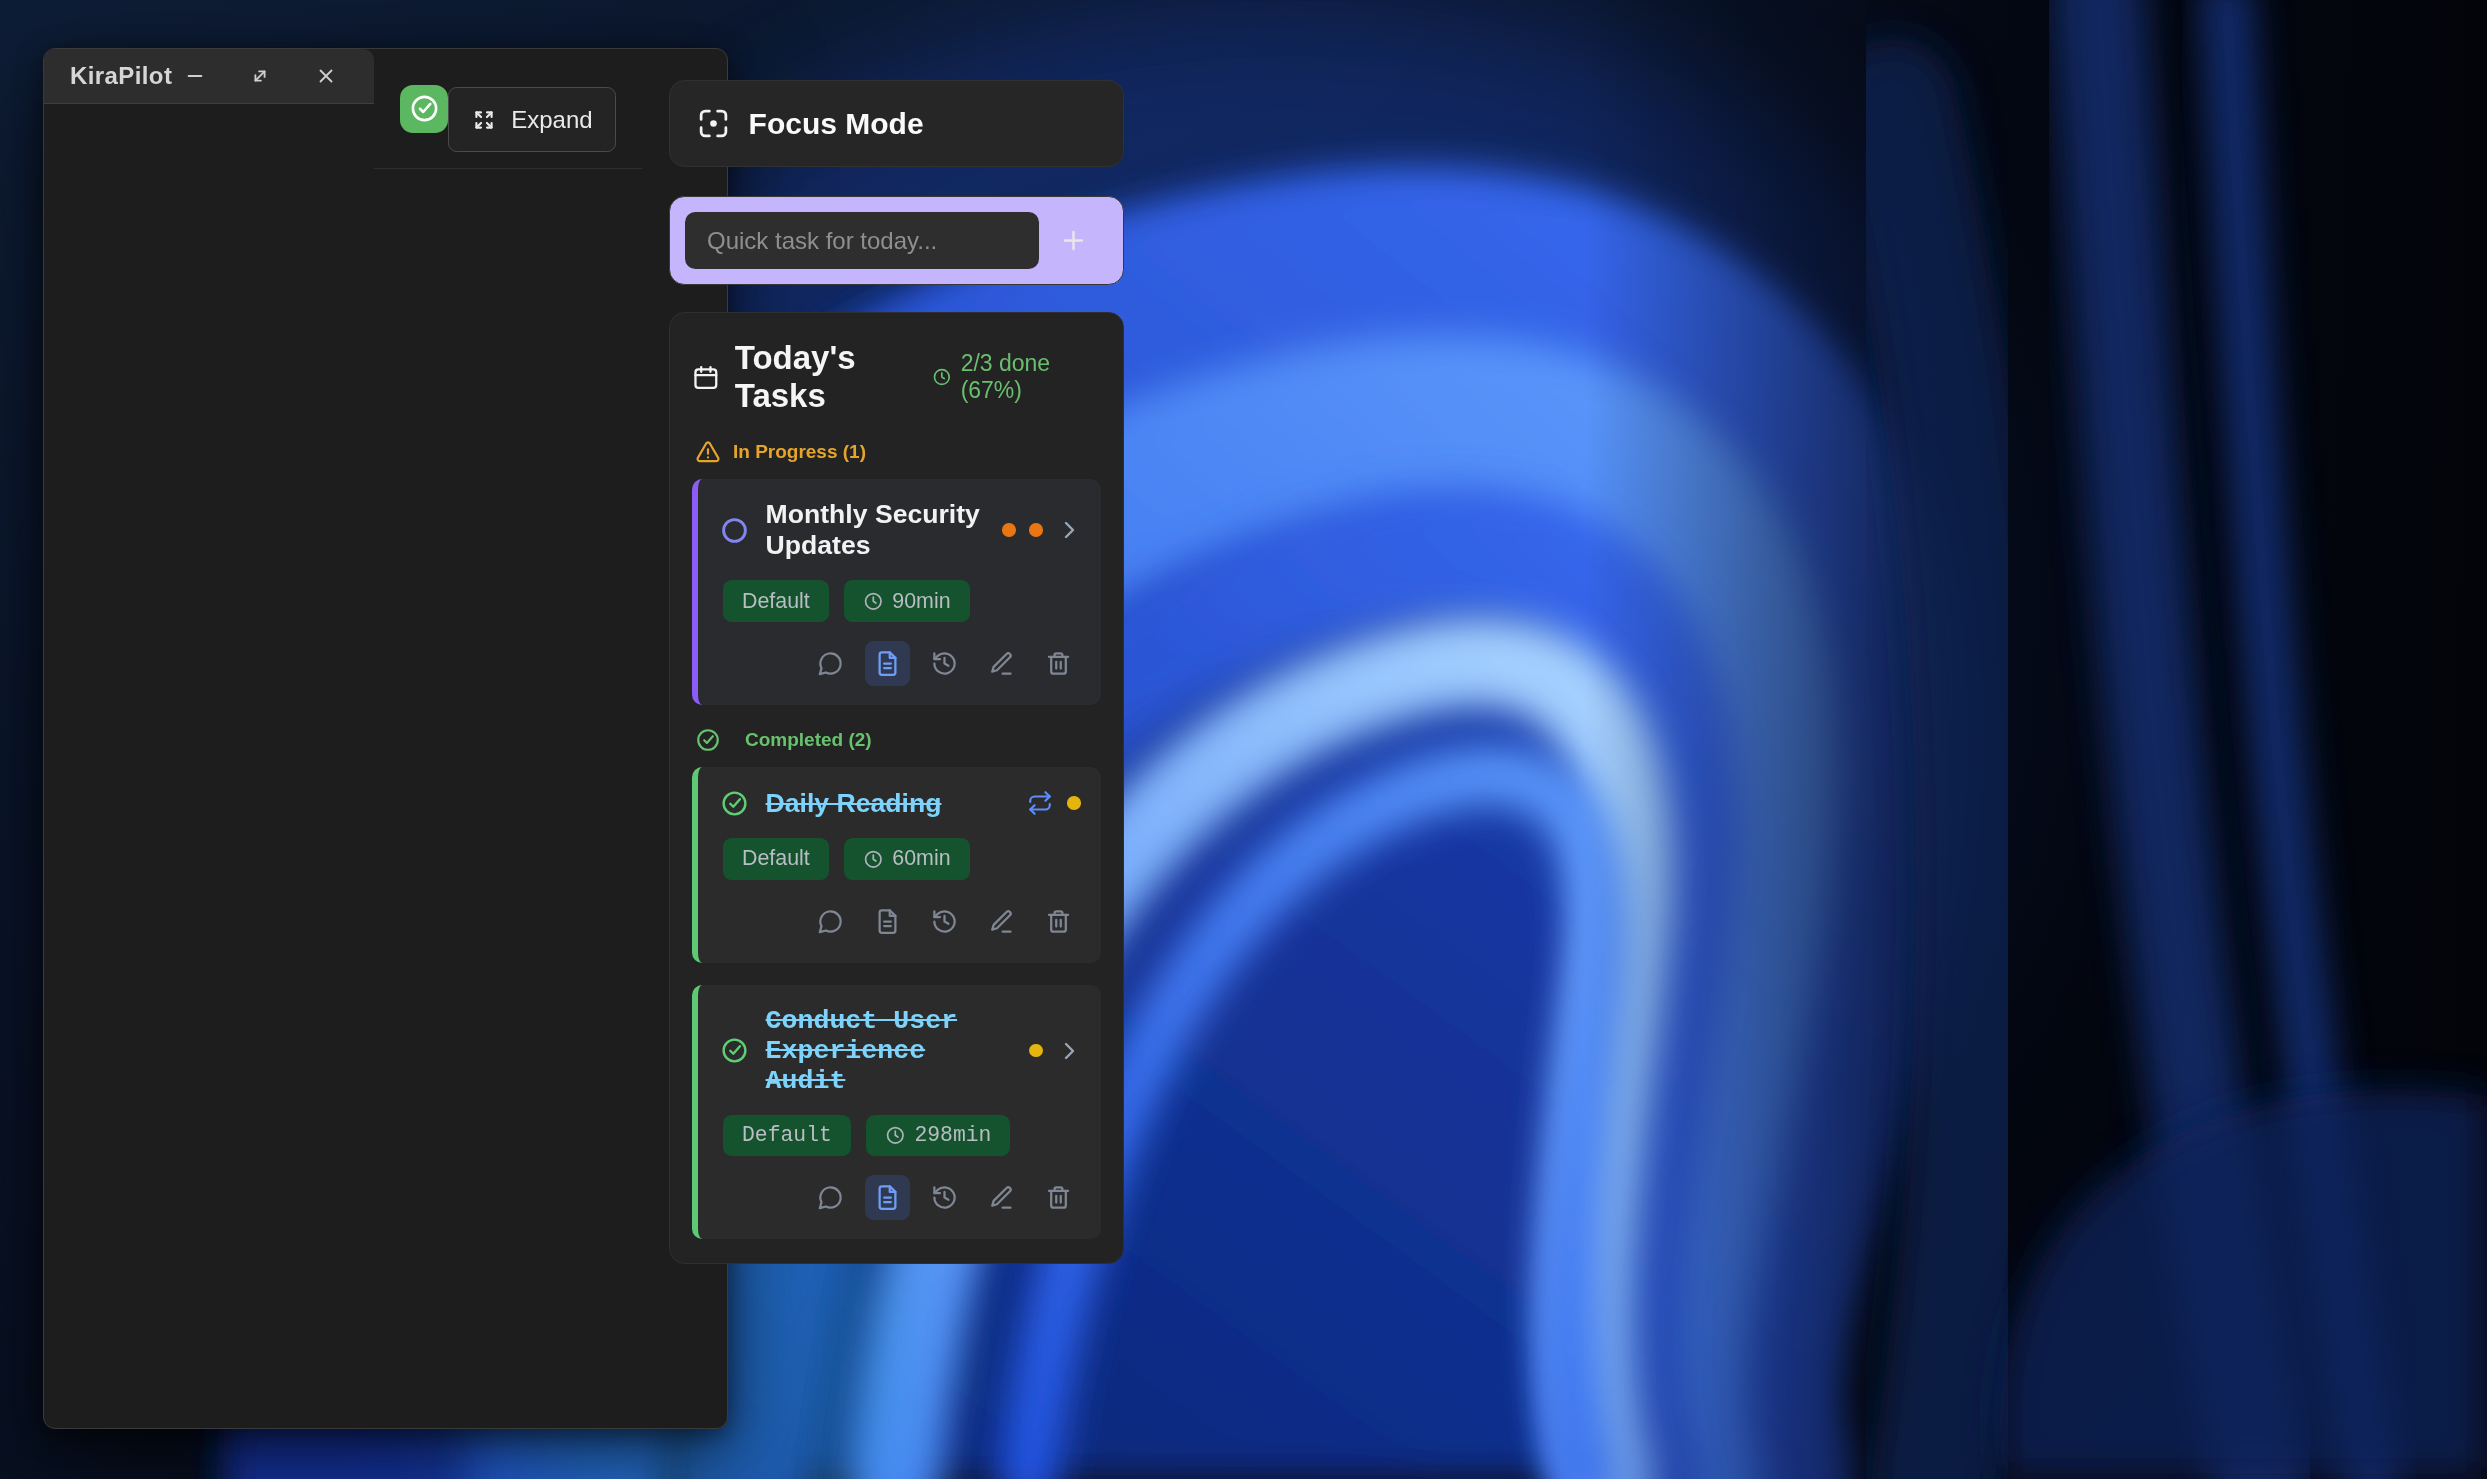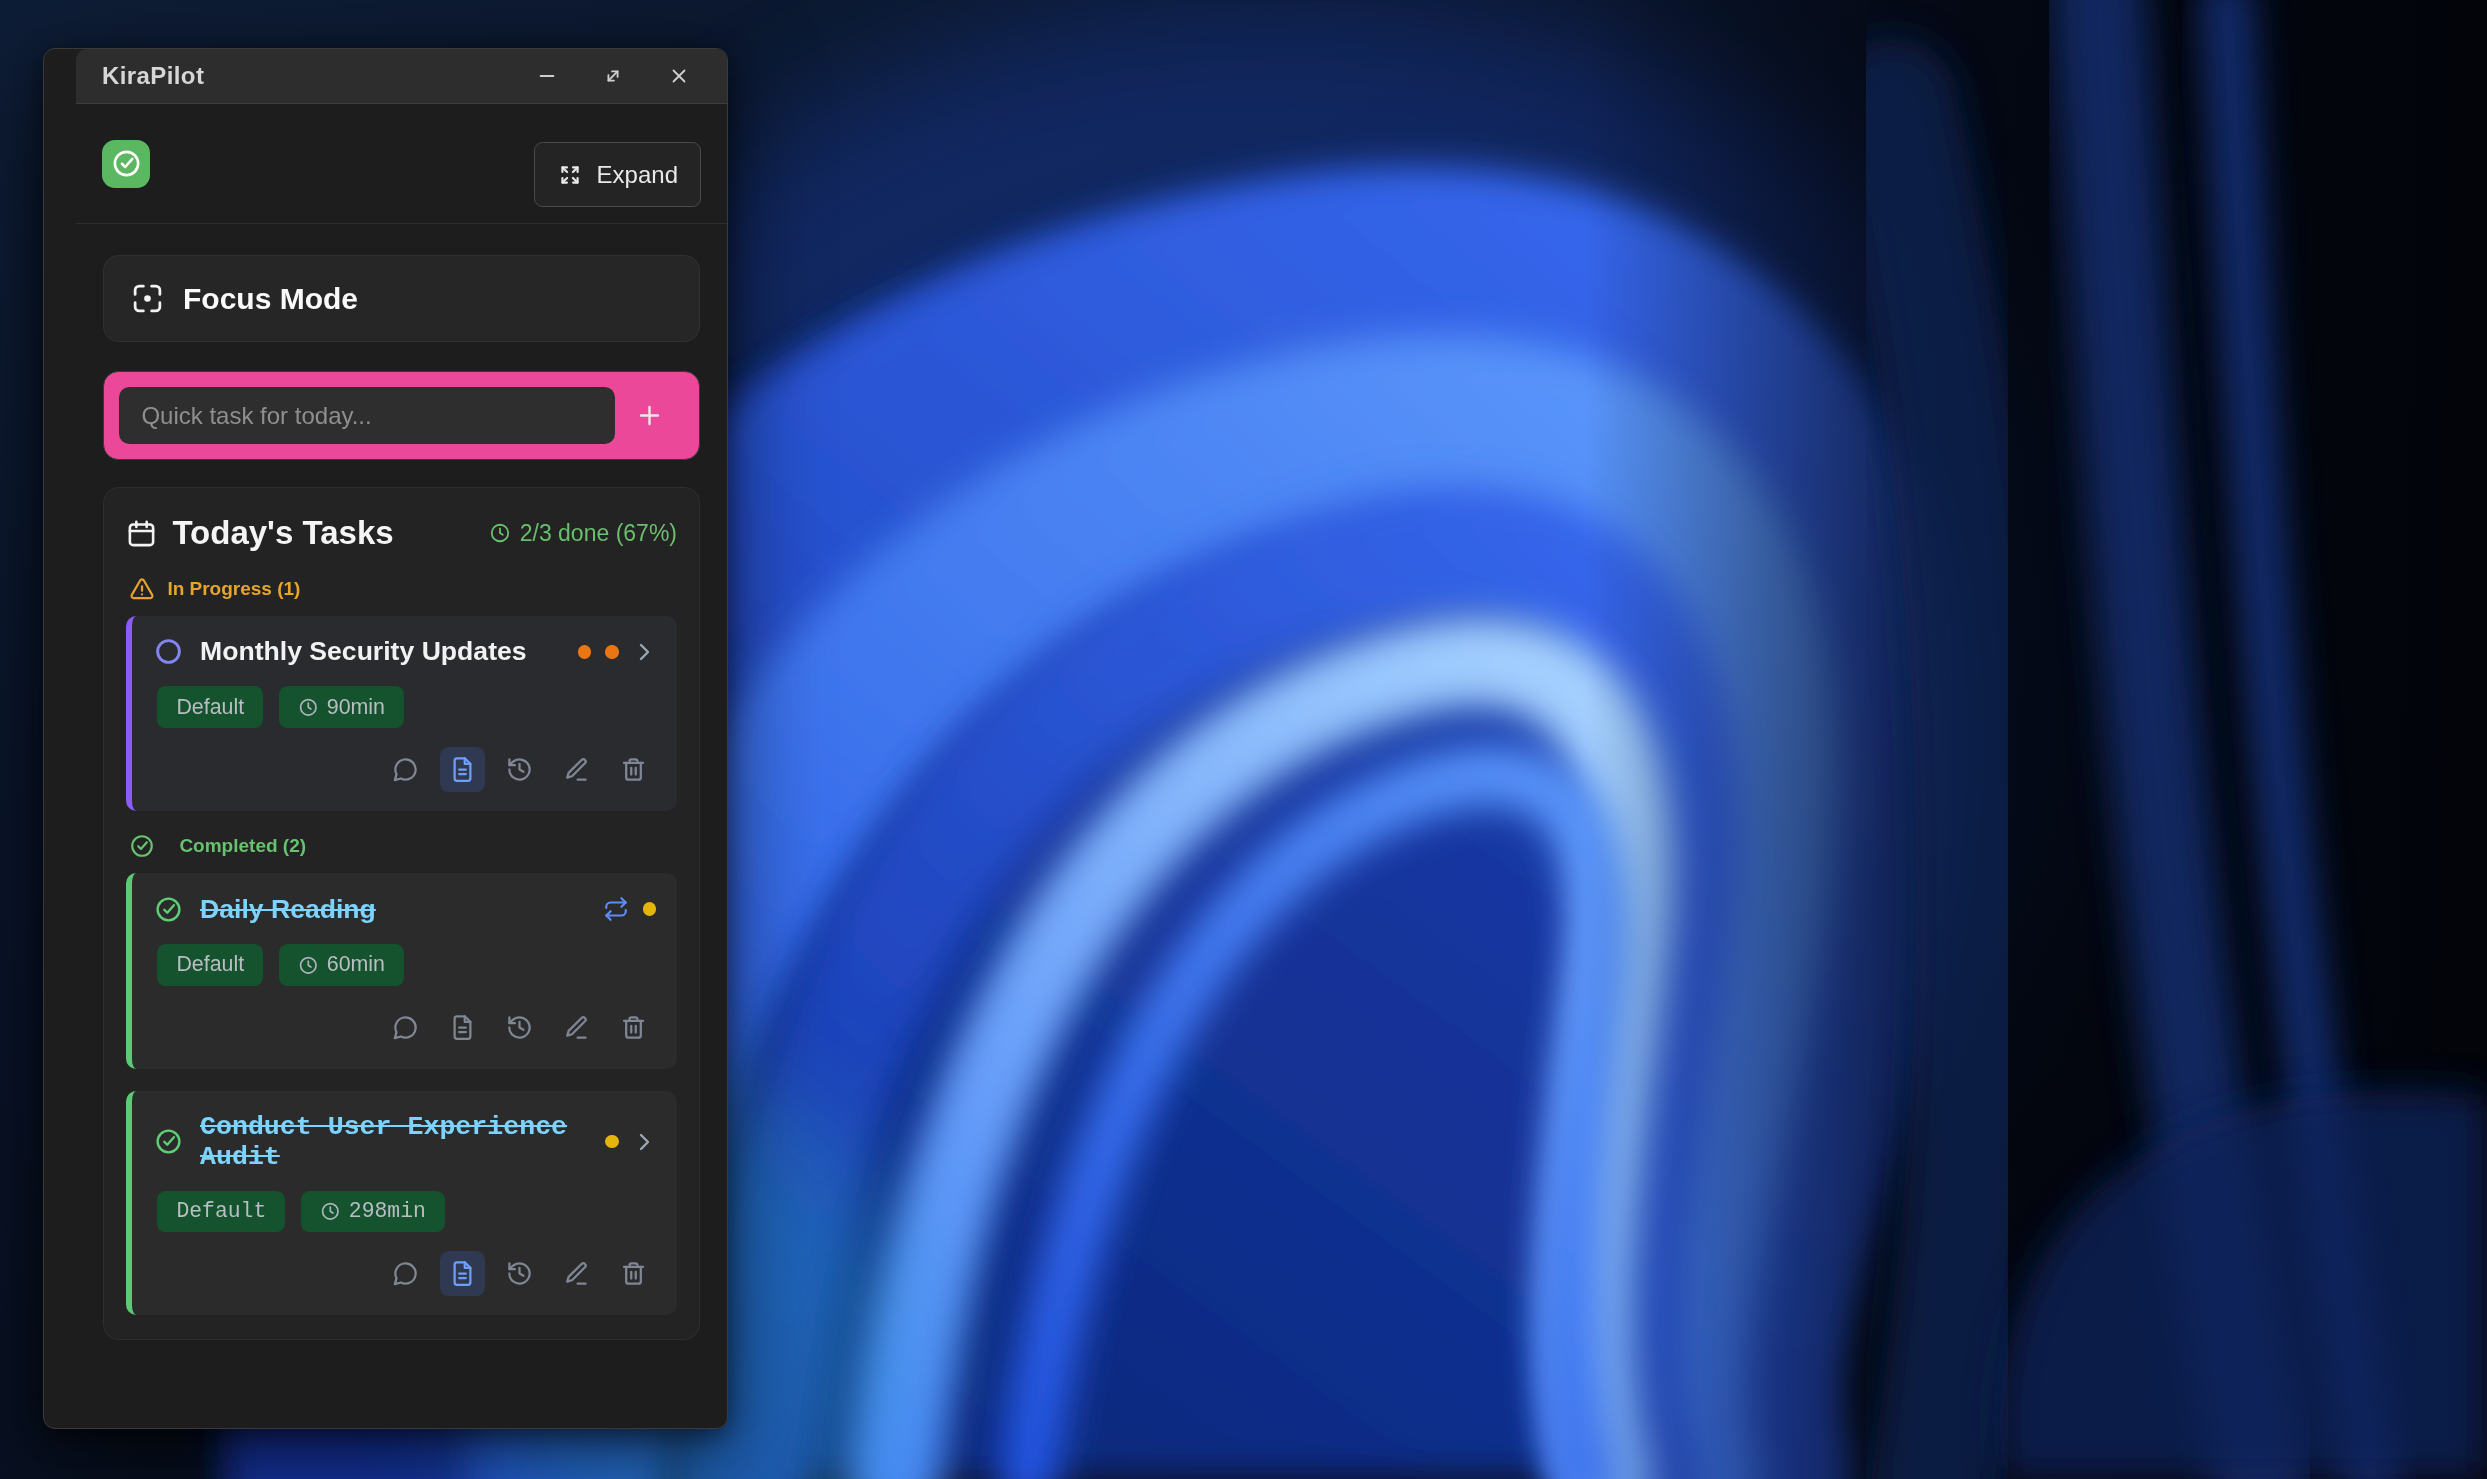--- a/index.html
+++ b/index.html
@@ -8,21 +8,21 @@
 
   
   .desktop { position:absolute; inset:0; }
   .desktop svg { display:block; width:100%; height:100%; }
 
   
   .window {
     position:absolute; left:43px; top:48px; width:685px; height:1381px;
     background:#1d1d1d; border:0.9px solid #3a3a3a; border-radius:12px;
     box-shadow:0 34px 94px rgba(0,0,0,.6), 0 6.9px 26px rgba(0,0,0,.5);
-    display:flex; flex-direction:column; color:#e8e8e8;padding-left:32px;
+    display:flex; flex-direction:row; color:#e8e8e8;
   }
   .titlebar {
     height:55px; flex:0 0 55px; background:#2d2d2d; border-bottom:0.9px solid #3e3e3e;
     border-radius:11px 11px 0 0; display:flex; align-items:center; padding:0 26px;
   }
   .titlebar .title { font-size:24px; font-weight:700; color:#d6d6d6; letter-spacing:0.4px; }
   .titlebar .controls { margin-left:auto; display:flex; align-items:center; gap:20.6px; }
   .ctrl-btn { width:45px; height:38px; display:flex; align-items:center; justify-content:center;
               background:transparent; border:none; color:#cfcfcf; cursor:pointer; }
   .ctrl-btn .ic { width:22px; height:22px; }
@@ -44,21 +44,21 @@
   .win-body { flex:1; padding:31px 27px 0 27px; }
 
   .focus-card {
     height:87px; border-radius:15.4px; background:#262626; border:0.9px solid #313131;
     display:flex; align-items:center; gap:19px; padding:0 27px; cursor:pointer;
   }
   .focus-card .ic { width:33px; height:33px; color:#f2f2f2; }
   .focus-card .label { font-size:30px; font-weight:700; color:#fafafa; }
 
   .quick-task {
-    margin-top:29px; height:89px; border-radius:15.4px; background:#ec4899;
+    margin-top:29px; height:89px; border-radius:15.4px; background:#c4b5fd;
     border:0.9px solid #383838; display:flex; align-items:center; padding:0 15.4px 0 15.4px;
   }
   .quick-task input {
     flex:1; height:57px; border:none; outline:none; border-radius:10.3px;
     background:#2e2e2e; color:#dddddd; font-size:24px; font-family:inherit; padding:0 22px;
   }
   .quick-task input::placeholder { color:#8f8f8f; }
   .add-btn { width:69px; height:57px; background:transparent; border:none; color:#e8e8e8;
              display:flex; align-items:center; justify-content:center; cursor:pointer; }
   .add-btn .ic { width:29px; height:29px; }

